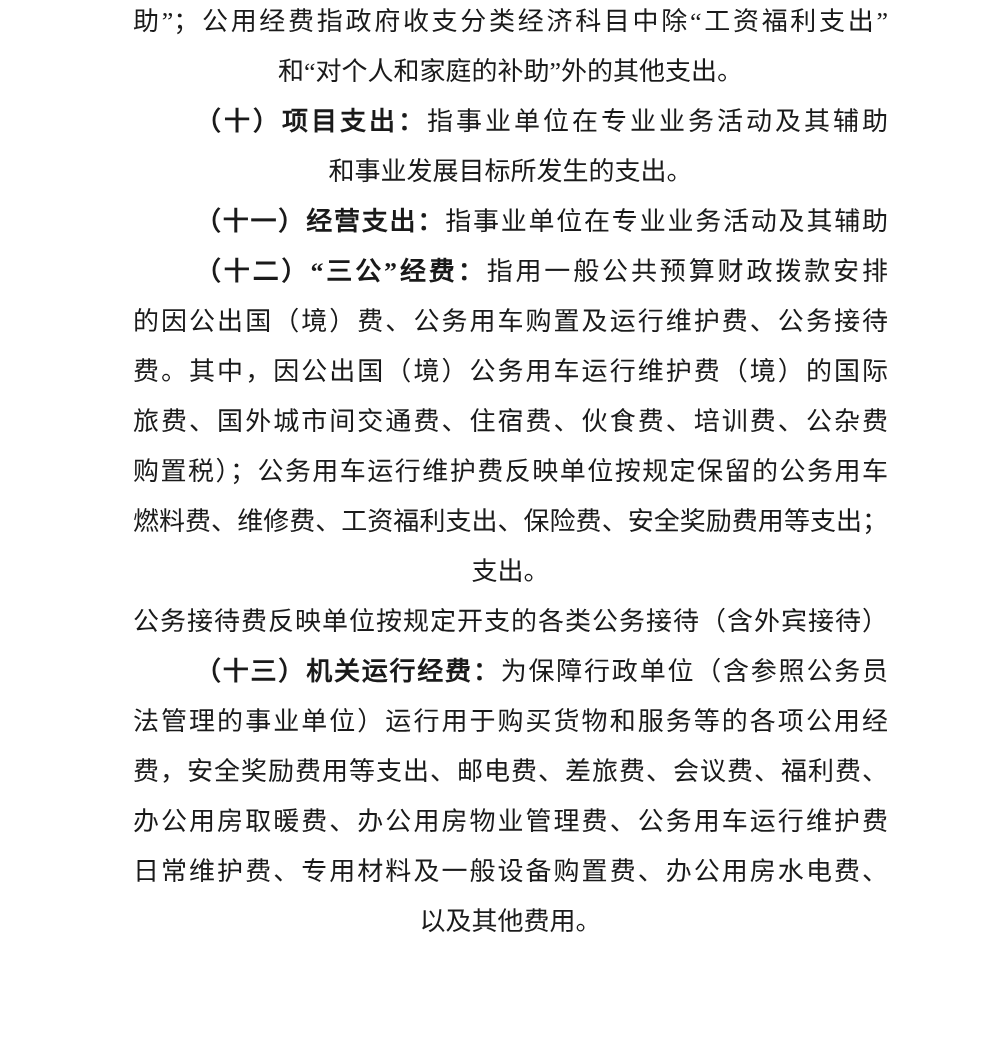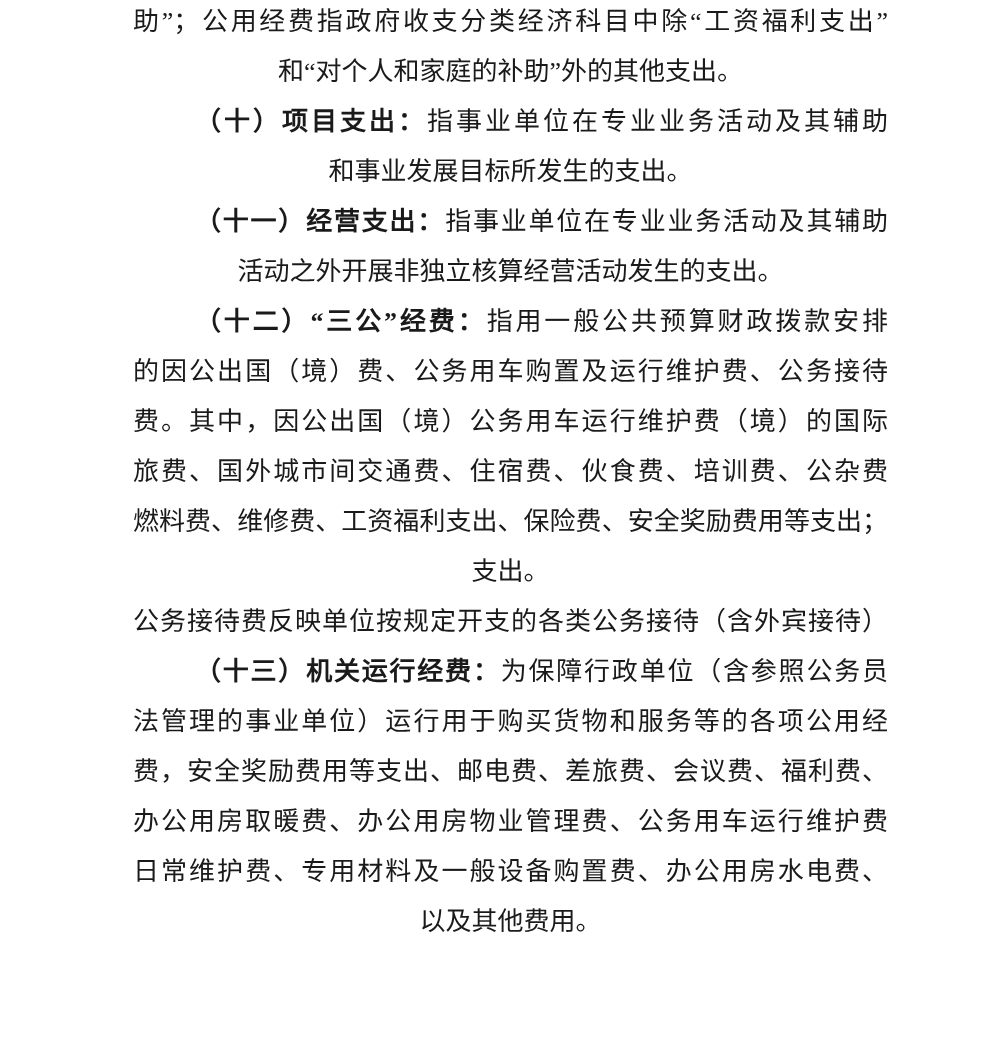--- a/index.html
+++ b/index.html
@@ -48,25 +48,25 @@
 </head>
 <body>
 
 <div class="page">
   <div class="text-block">
       <div class="line just"><span class="run">助”；公用经费指政府收支分类经济科目中除“工资福利支出”</span></div>
       <div class="line"><span class="run">和“对个人和家庭的补助”外的其他支出。</span></div>
       <div class="line just indent"><span class="run bold">（十）项目支出：</span><span class="run">指事业单位在专业业务活动及其辅助</span></div>
       <div class="line"><span class="run">和事业发展目标所发生的支出。</span></div>
       <div class="line just indent"><span class="run bold">（十一）经营支出：</span><span class="run">指事业单位在专业业务活动及其辅助</span></div>
-      <div class="line"><span class="run">活动之外开展非独立核算经营活动发生的支出。</span></div>
       <div class="line just indent"><span class="run bold">（十二）“三公”经费：</span><span class="run">指用一般公共预算财政拨款安排</span></div>
       <div class="line just"><span class="run">的因公出国（境）费、公务用车购置及运行维护费、公务接待</span></div>
       <div class="line just"><span class="run">费。其中，因公出国（境）公务用车运行维护费（境）的国际</span></div>
       <div class="line just"><span class="run">旅费、国外城市间交通费、住宿费、伙食费、培训费、公杂费</span></div>
+      <div class="line just"><span class="run">购置税）；公务用车运行维护费反映单位按规定保留的公务用车</span></div>
       <div class="line just"><span class="run">燃料费、维修费、工资福利支出、保险费、安全奖励费用等支出；</span></div>
       <div class="line"><span class="run">支出。</span></div>
       <div class="line just"><span class="run">公务接待费反映单位按规定开支的各类公务接待（含外宾接待）</span></div>
       <div class="line just indent"><span class="run bold">（十三）机关运行经费：</span><span class="run">为保障行政单位（含参照公务员</span></div>
       <div class="line just"><span class="run">法管理的事业单位）运行用于购买货物和服务等的各项公用经</span></div>
       <div class="line just"><span class="run">费，安全奖励费用等支出、邮电费、差旅费、会议费、福利费、</span></div>
       <div class="line just"><span class="run">办公用房取暖费、办公用房物业管理费、公务用车运行维护费</span></div>
       <div class="line just"><span class="run">日常维护费、专用材料及一般设备购置费、办公用房水电费、</span></div>
       <div class="line"><span class="run">以及其他费用。</span></div>
     </div>

